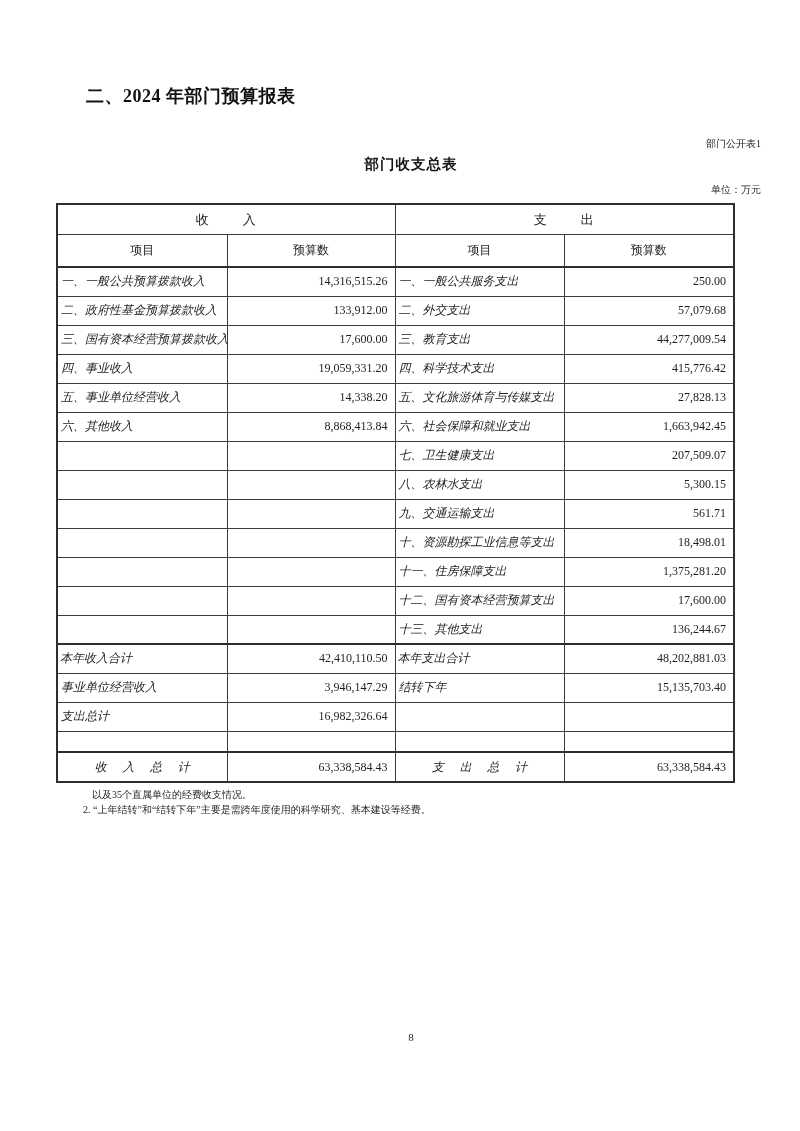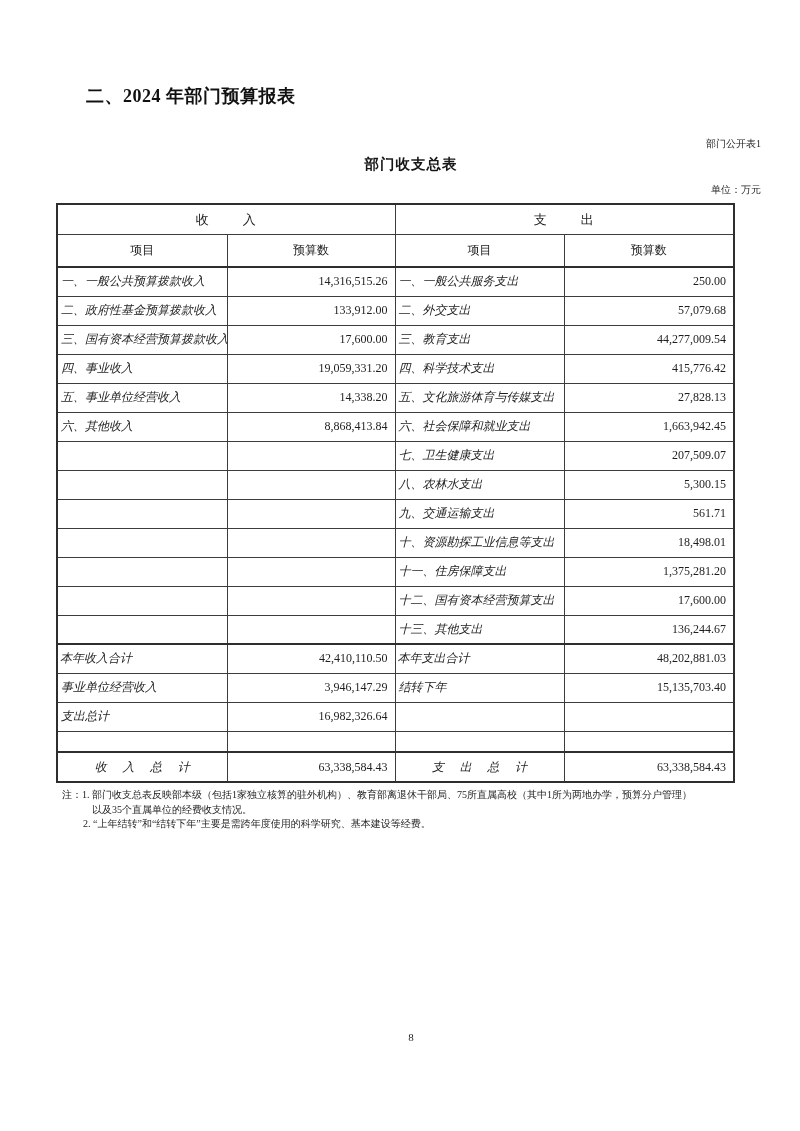--- a/index.html
+++ b/index.html
@@ -268,20 +268,19 @@
         <tr class="r-total">
           <td class="item">收入总计</td>
           <td class="val mid">63,338,584.43</td>
           <td class="item">支出总计</td>
           <td class="val">63,338,584.43</td>
         </tr>
       </tbody>
   </table>
 
   <div class="notes">
-    <div class="note-line1">注：1. 部门收支总表反映部本级（包括1家独立核算的驻外机构）、教育部离退休干部局、75所直属高校（其中1所为两地办学，预算分户管理）</div>
     <div class="note-line2">以及35个直属单位的经费收支情况。</div>
     <div class="note-line3">2. “上年结转”和“结转下年”主要是需跨年度使用的科学研究、基本建设等经费。</div>
   </div>
 
   <div class="page-num">8</div>
 
 </div>
 
 </body></html>

